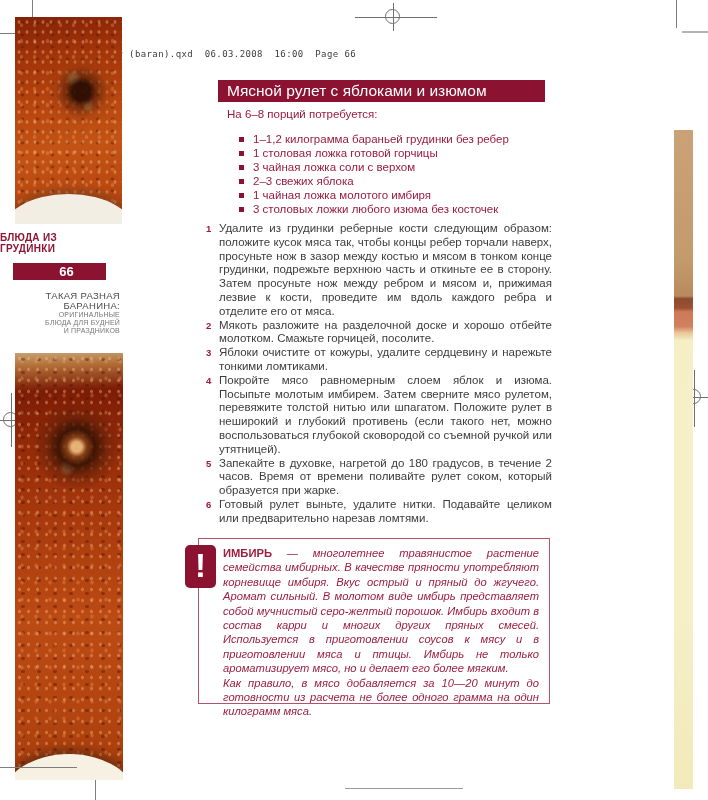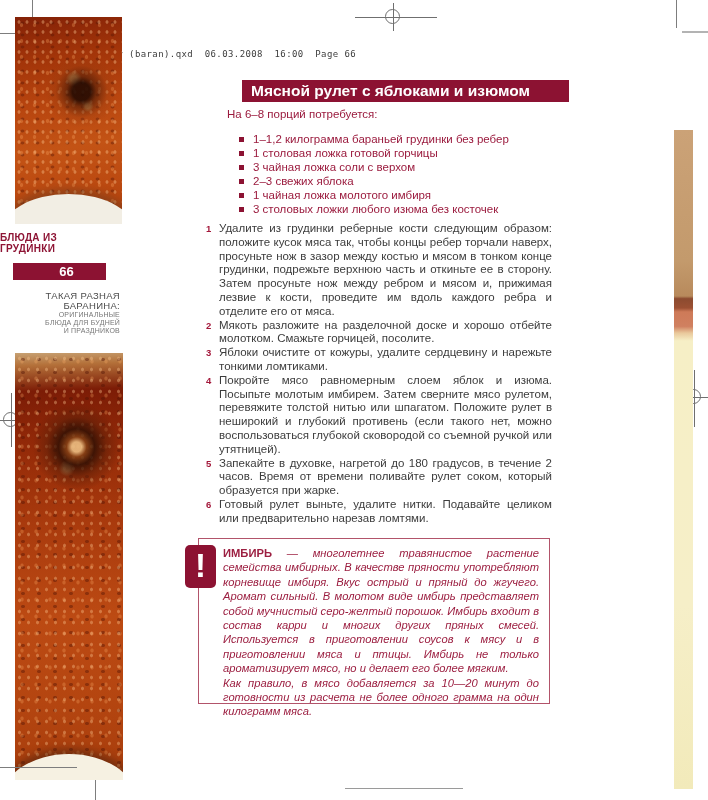--- a/index.html
+++ b/index.html
@@ -70,22 +70,22 @@
   .page-banner{position:absolute;left:13px;top:263px;width:93px;height:17px;
     background:#8c1232;color:#fff;font-weight:bold;font-size:13px;line-height:17px;
     text-align:center;box-sizing:border-box;padding-left:14px;}
   .book-title{position:absolute;left:0;top:291px;width:120px;text-align:right;
     color:#4c4c4c;font-size:9.5px;line-height:9.8px;letter-spacing:.3px;white-space:pre-line;}
   .book-subtitle{position:absolute;left:0;top:311px;width:120px;text-align:right;
     color:#767676;font-size:7px;line-height:8px;letter-spacing:.2px;white-space:pre-line;}
 
   
   .title-banner{position:absolute;left:218px;top:80px;width:327px;height:22px;
-    background:#8c1232;color:#ffffff;font-weight:bold;font-size:15.5px;line-height:22px;
-    box-sizing:border-box;padding-left:9px;white-space:nowrap;margin-left:24px;}
+    background:#8c1232;color:#ffffff;font-weight:normal;font-size:15.5px;line-height:22px;
+    box-sizing:border-box;padding-left:9px;white-space:nowrap;}
   .servings{position:absolute;left:227px;top:107px;color:#9b1b3e;font-size:11.5px;line-height:14px;}
   .ingredients{position:absolute;left:231px;top:124px;margin:8px;padding:0;list-style:none;
     color:#9b1b3e;font-size:11.5px;}
   .ingredients li{display:flex;align-items:flex-start;line-height:14px;}
   .bullet{width:5px;height:5px;background:#8c1232;margin:4.5px 9px 0 0;flex:none;}
 
   .steps{position:absolute;left:219px;top:222px;width:333px;margin:0;padding:0;list-style:none;
     color:#3c3c3c;font-size:11.5px;}
   .steps li{position:relative;text-align:justify;line-height:13.8px;}
   .steps .num{position:absolute;left:-13px;top:1px;color:#a3173a;font-weight:bold;font-size:9.5px;

